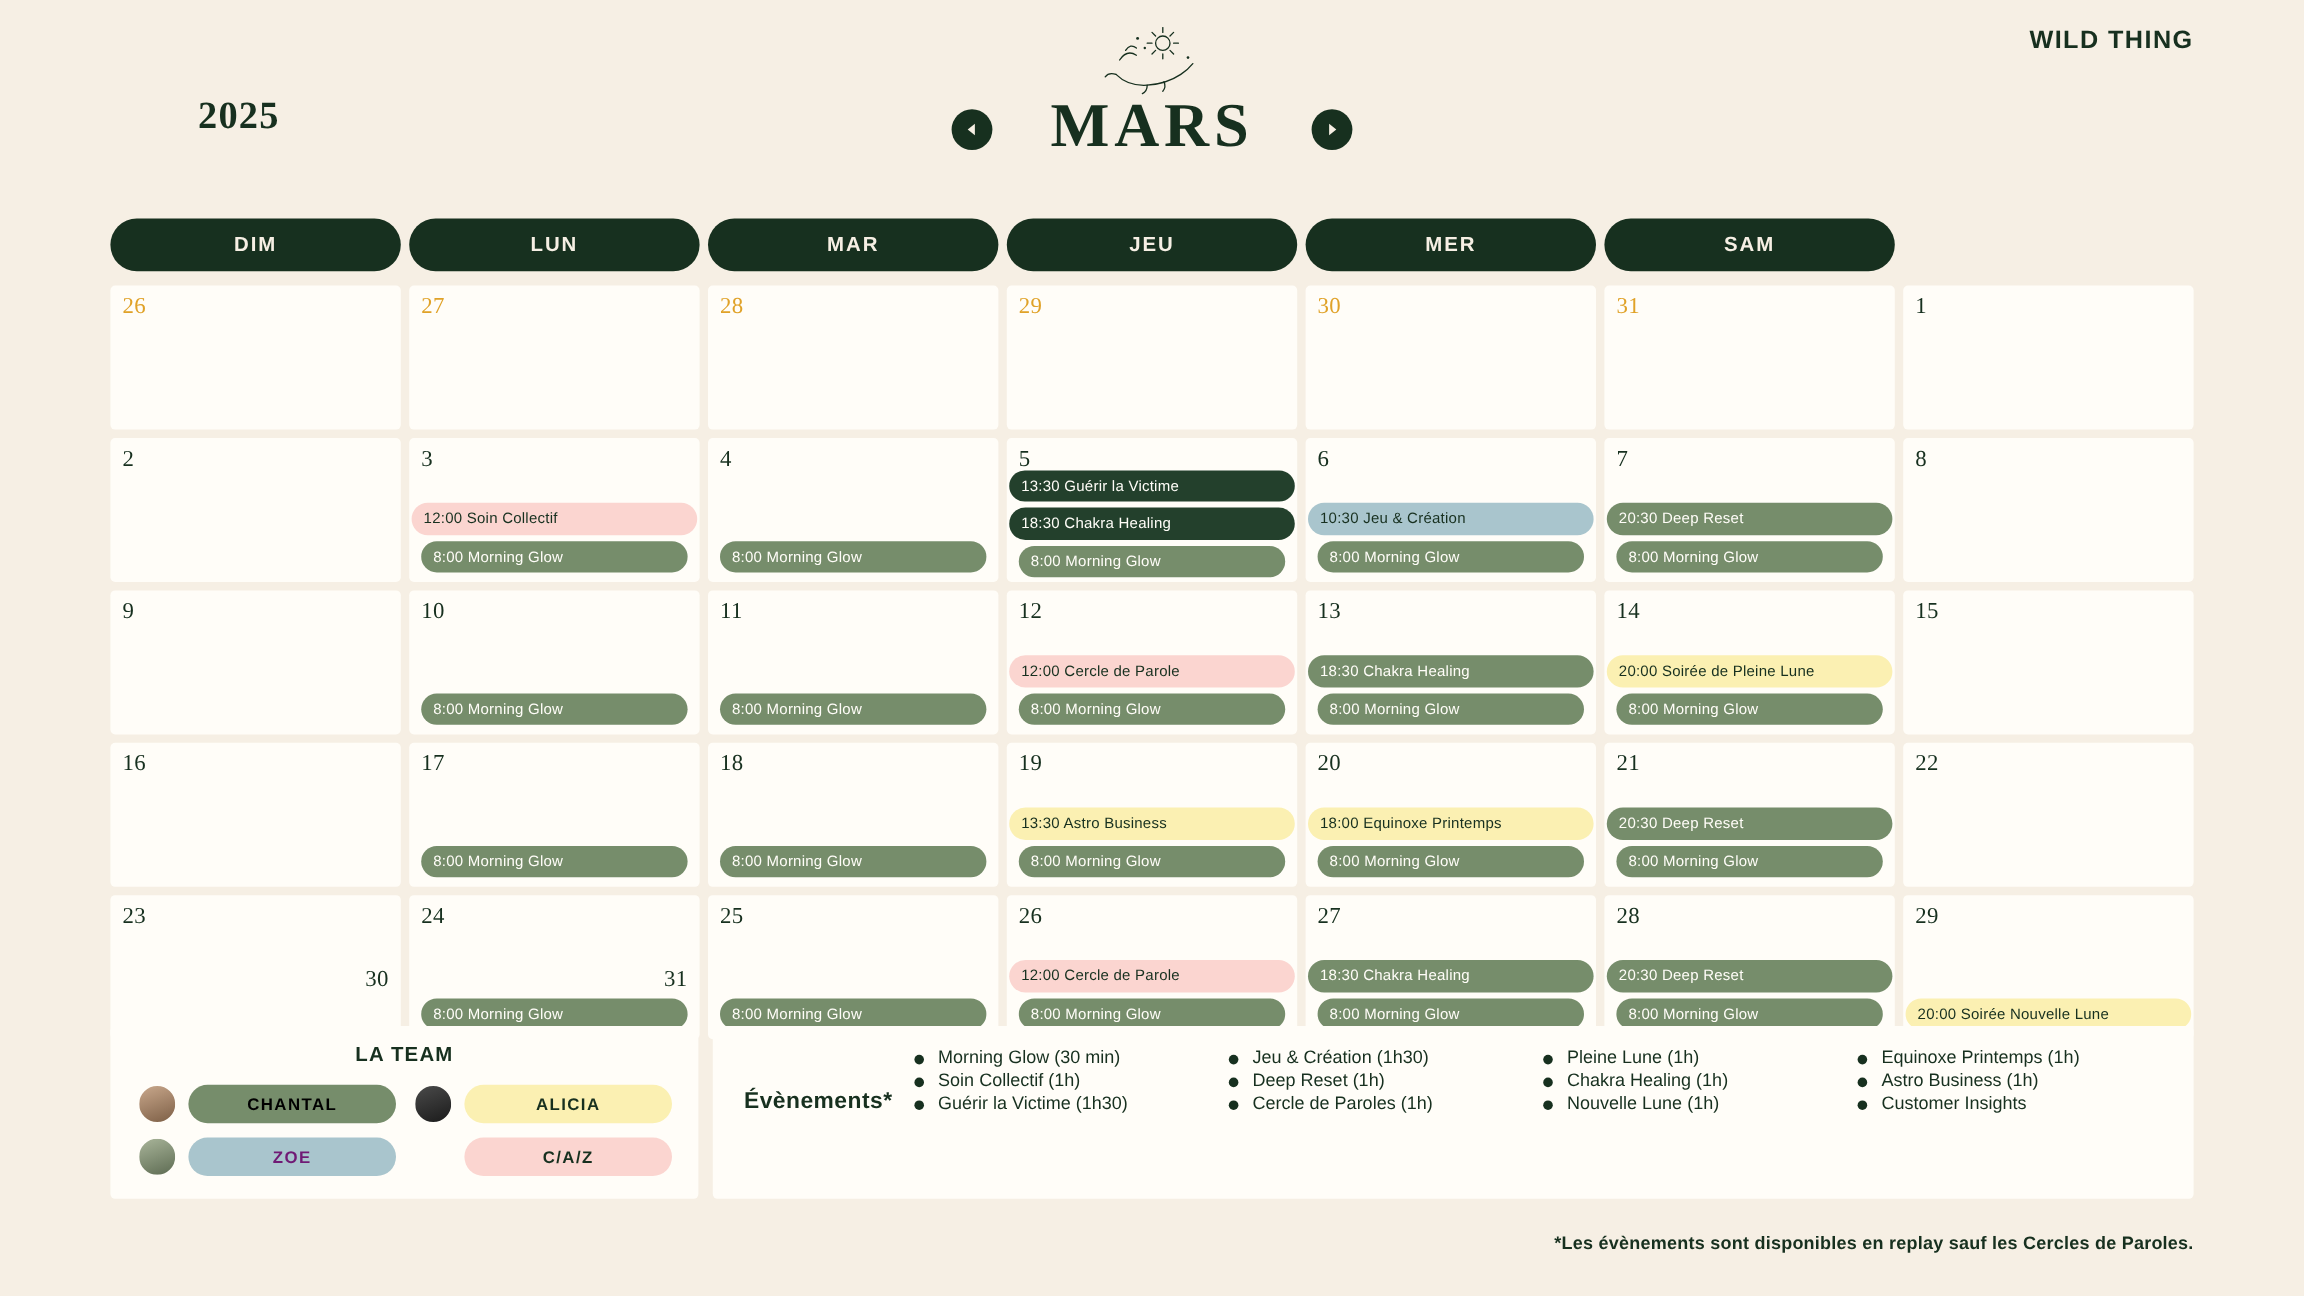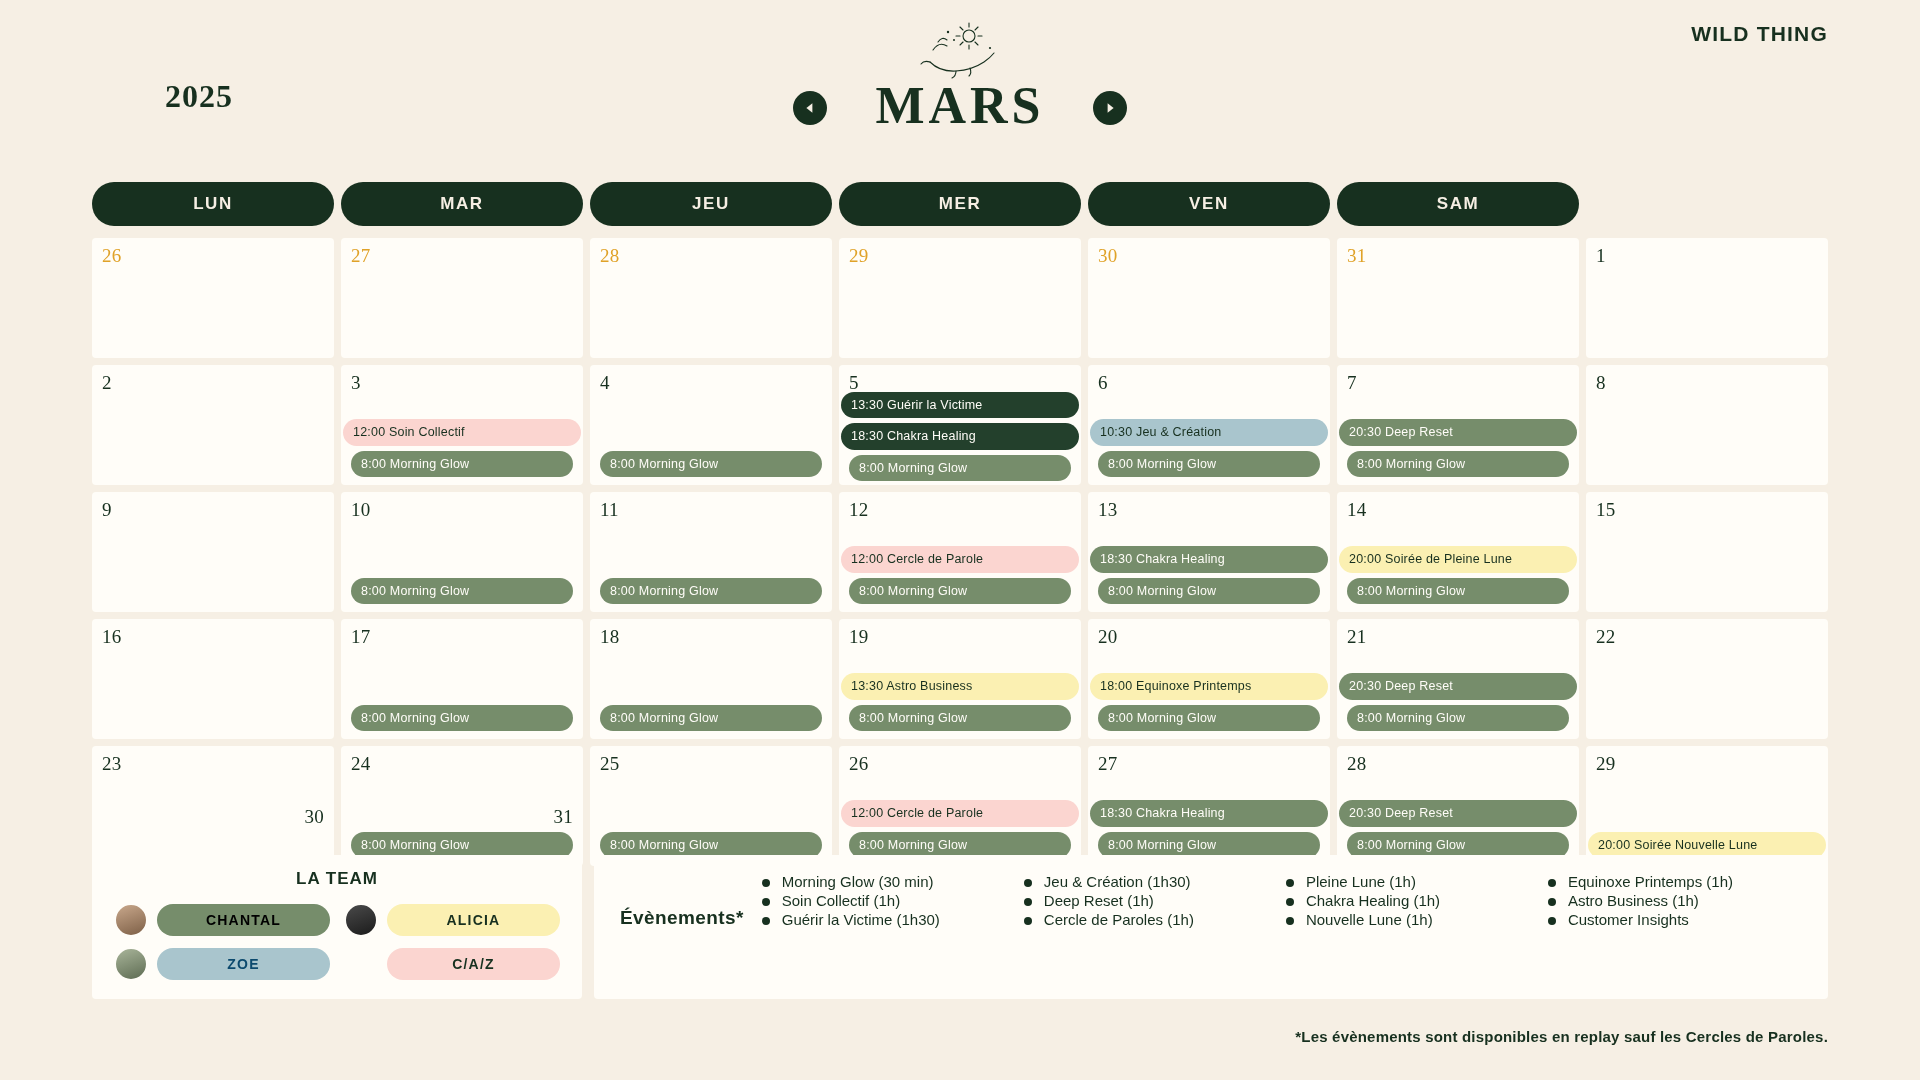--- a/index.html
+++ b/index.html
@@ -109,21 +109,21 @@
   .avatar.a2 { background: linear-gradient(160deg,#4a4a4a,#1b1b1b); }
   .avatar.a3 { background: linear-gradient(160deg,#a9b59a,#5d6b52); }
   .avatar.a4 { background: transparent; border-color: transparent; }
   .chip {
     flex: 1; border-radius: 20px; height: 32px;
     display: flex; align-items: center; justify-content: center;
     font-size: 14px; font-weight: bold; letter-spacing: 1.2px;
   }
   .chip-green { background: #768d6b; color: #000000; }
   .chip-yellow{ background: #fbf0b2; color: #17301f; }
-  .chip-blue  { background: #a9c5cd; color: #0c4a6e; }
+  .chip-blue  { background: #a9c5cd; color: #701a75; }
   .chip-pink  { background: #fbd5d0; color: #17301f; }
 
   .legend {
     flex: 1; background: #fffdf8; border-radius: 4px;
     padding: 18px 26px; display: flex; align-items: flex-start; gap: 18px;
   }
   .legend-label {
     font-size: 19px; font-weight: bold; letter-spacing: .4px;
     padding-top: 34px; white-space: nowrap;
   }
@@ -181,25 +181,25 @@
     </div>
 
     <button class="nav-btn">
       <svg viewBox="0 0 10 10">
           <polygon points="3,1 3,9 8,5"></polygon>
         </svg>
     </button>
   </div>
 
   <div class="dow-row">
+      <div class="dow">DIM</div>
       <div class="dow">LUN</div>
       <div class="dow">MAR</div>
       <div class="dow">JEU</div>
       <div class="dow">MER</div>
-      <div class="dow">VEN</div>
       <div class="dow">SAM</div>
     </div>
 
   <div class="grid">
       <div class="cell">
         <div class="daynum muted">26</div>
         <div class="events"></div>
       </div>
       <div class="cell">
         <div class="daynum muted">27</div>

